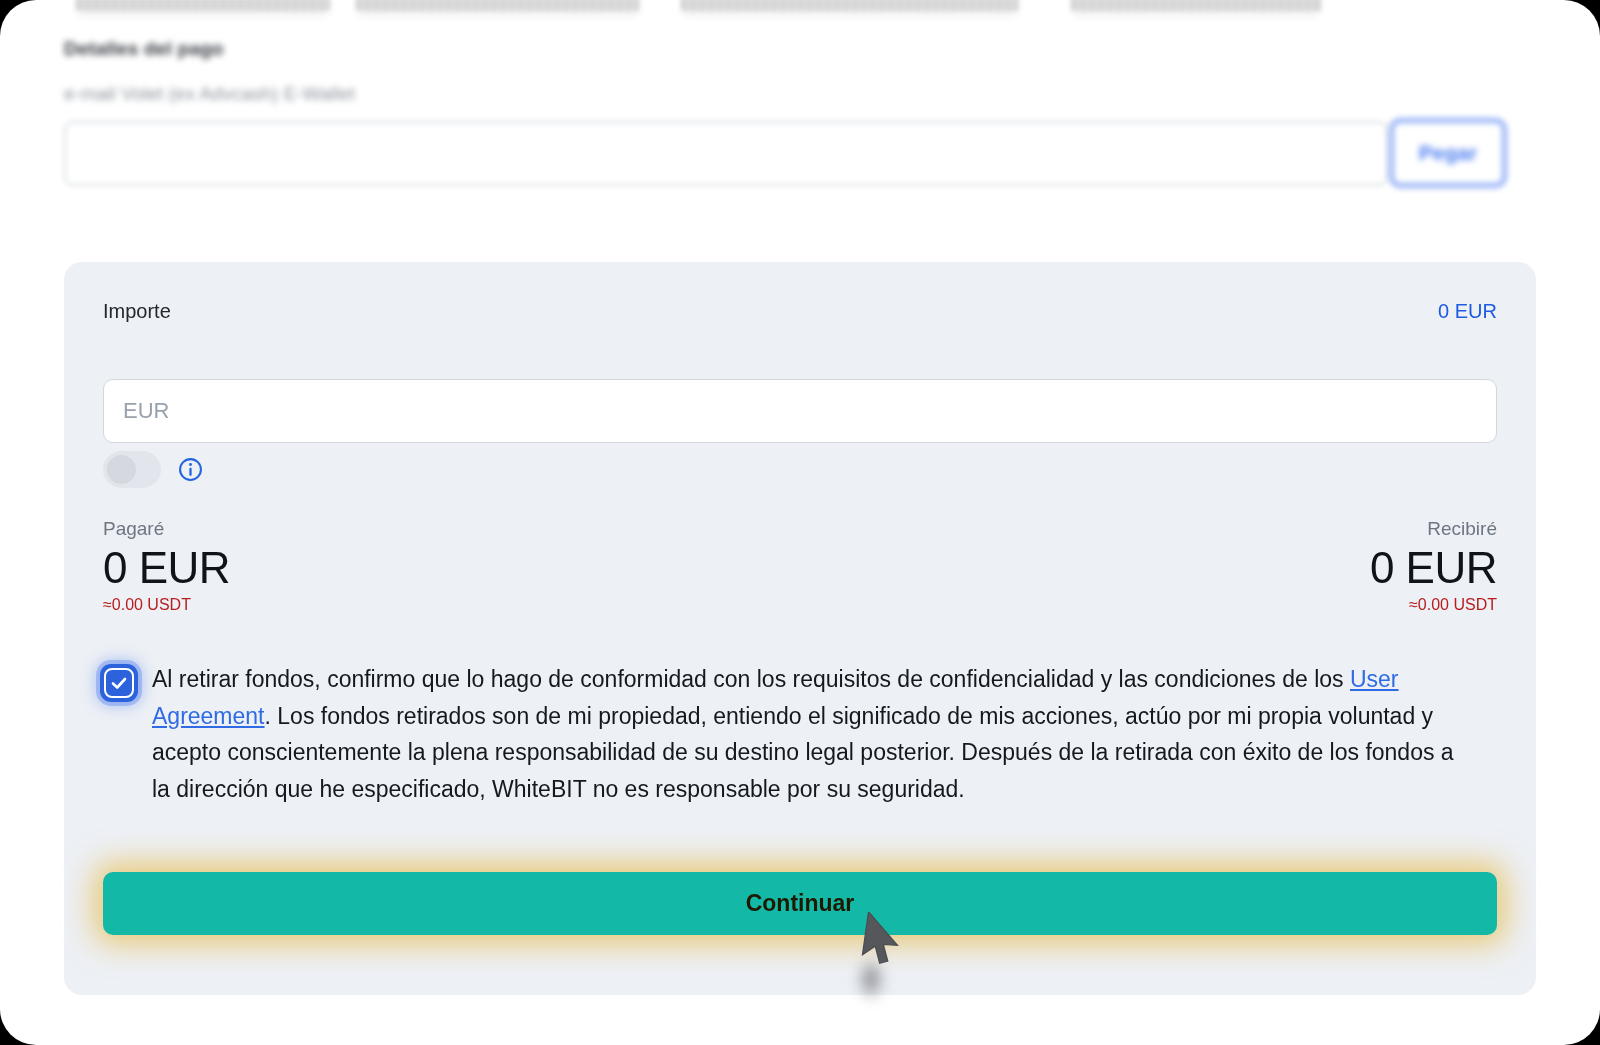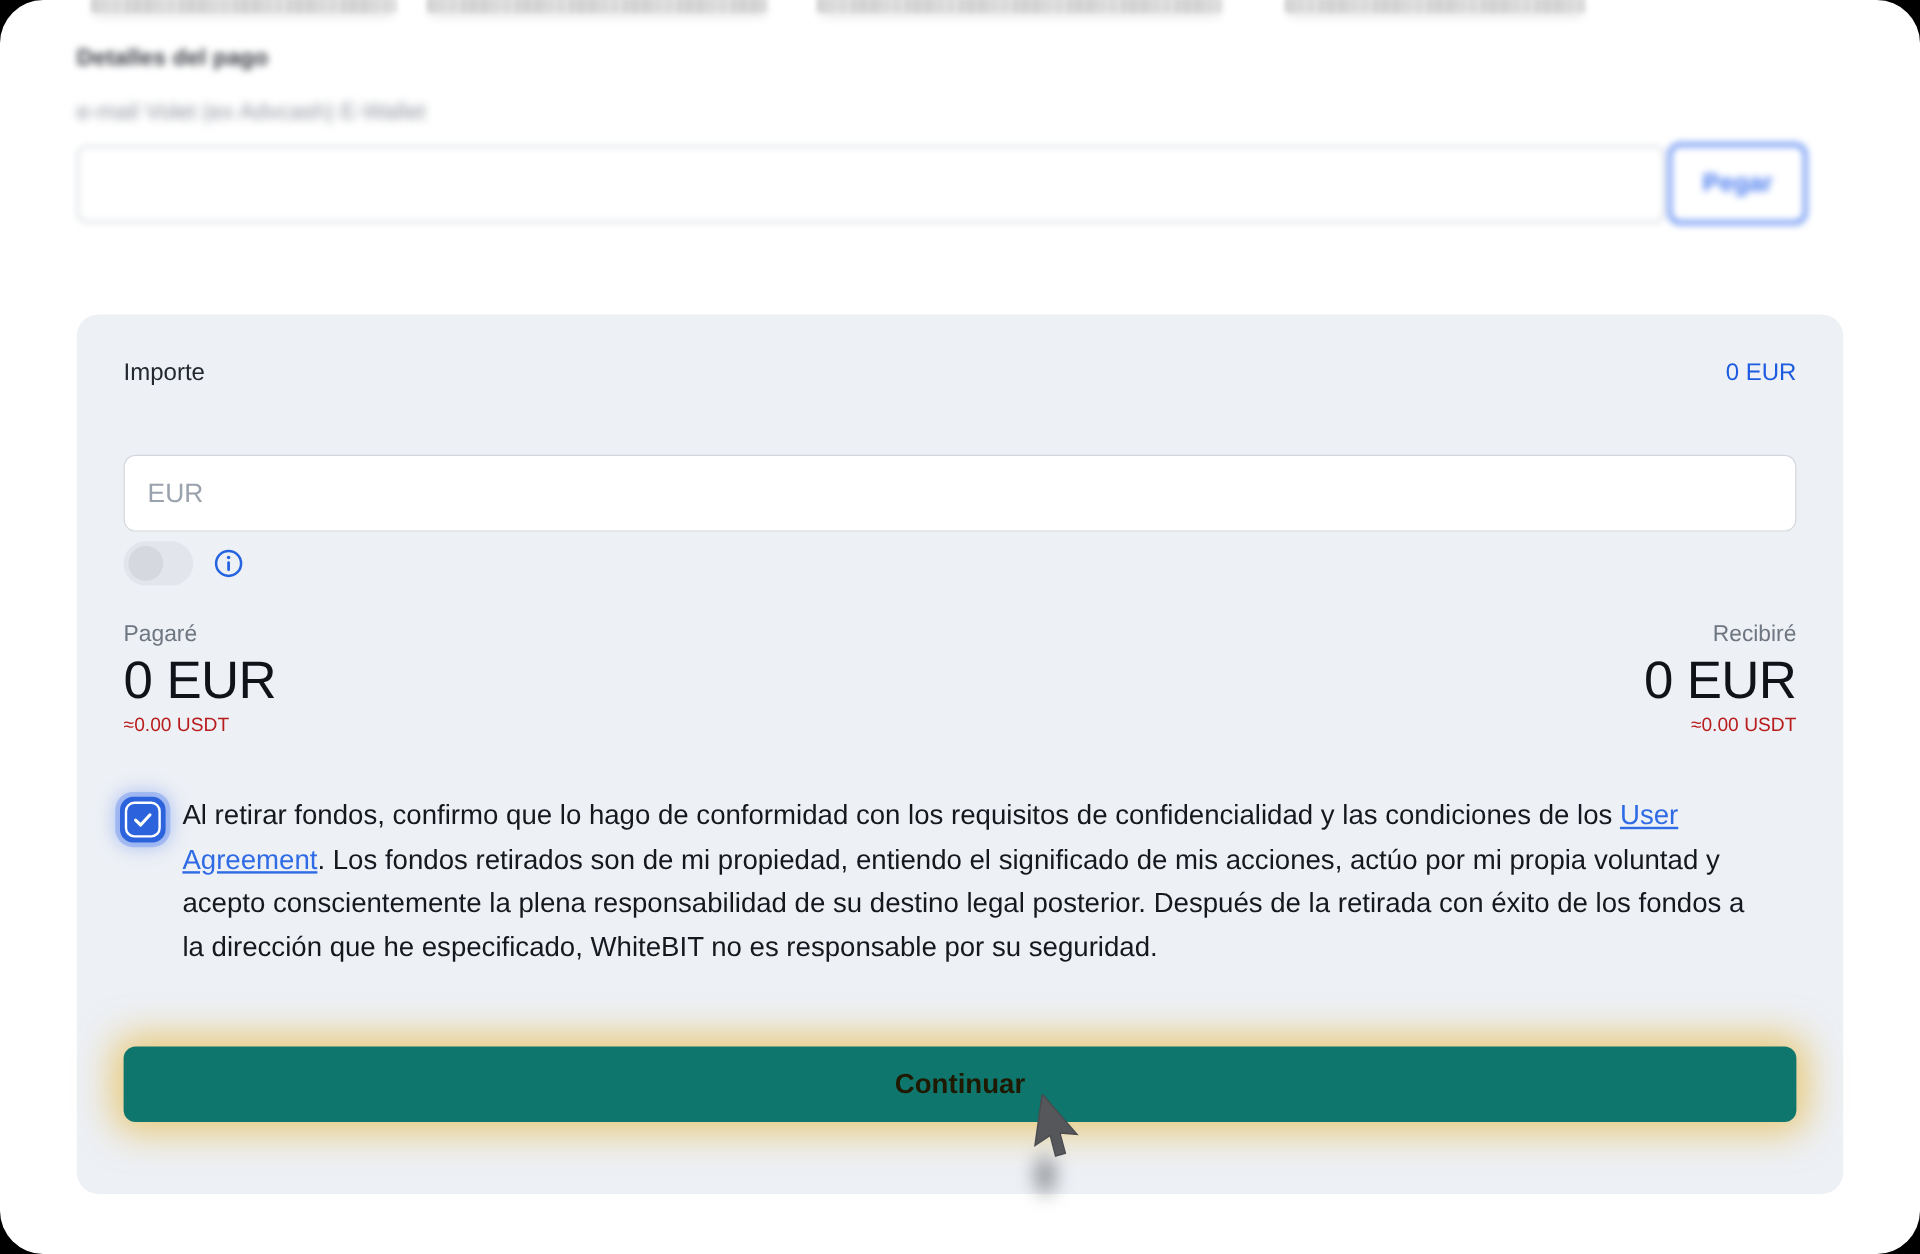--- a/index.html
+++ b/index.html
@@ -80,21 +80,21 @@
   }
   .checkbox-inner {
     width:100%; height:100%; border:2.5px solid #fff; border-radius:8px;
     display:flex; align-items:center; justify-content:center;
   }
   .agreement-text { font-size:23px; line-height:36.5px; color:#15181d; width:1315px; }
   .agreement-text a { color:#2f6be5; text-decoration:underline; cursor:pointer; }
 
   .continue-btn {
     position:absolute; left:0; top:609px; width:100%; height:63px;
-    background:#0f766e; border:none; border-radius:10px; cursor:pointer;
+    background:#14b8a6; border:none; border-radius:10px; cursor:pointer;
     font-family:"Liberation Sans", sans-serif; font-size:23px; font-weight:600; color:#201902;
     box-shadow:0 0 30px 9px rgba(228,170,18,.55);
   }
 
   
   .cursor { position:absolute; left:858px; top:912px; width:60px; height:100px; pointer-events:none; }
   .cursor svg { filter:blur(.4px); }
   .cursor-trail {
     position:absolute; left:-4px; top:44px; width:34px; height:58px;
     background:radial-gradient(ellipse 50% 50% at 50% 40%, rgba(90,92,96,.85), rgba(120,122,126,.25) 60%, rgba(150,150,150,0) 75%);

